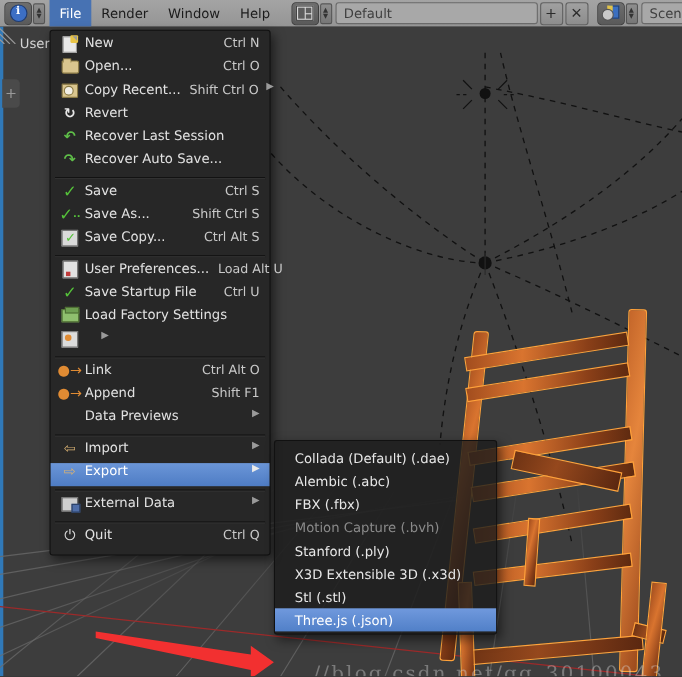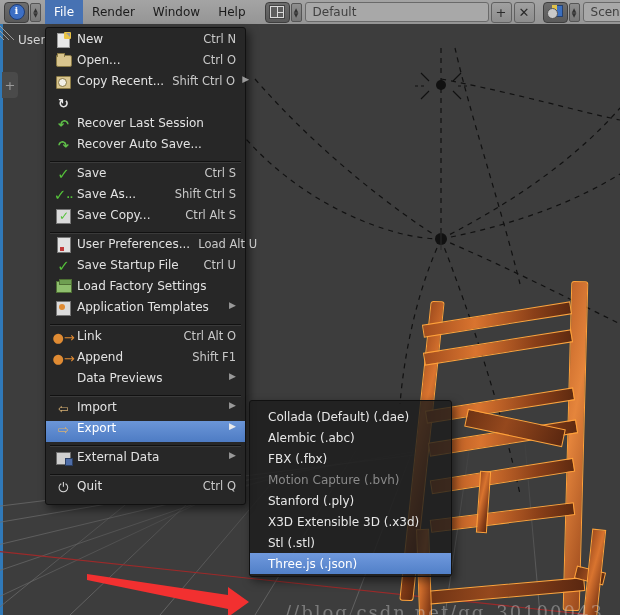--- a/index.html
+++ b/index.html
@@ -278,20 +278,21 @@
     <div class="mi">
       <span class="ic">
           <span class="clockf"></span>
         </span>
       <span class="lbl">Copy Recent...</span>
       <span class="acc">Shift Ctrl O</span>
       <span class="arr">▶</span>
     </div>
     <div class="mi">
       <span class="ic arrowsq">↻</span>
+      <span class="lbl">Revert</span>
       <span class="acc"></span>
     </div>
     <div class="mi">
       <span class="ic garrow">↶</span>
       <span class="lbl">Recover Last Session</span>
       <span class="acc"></span>
     </div>
     <div class="mi">
       <span class="ic garrow">↷</span>
       <span class="lbl">Recover Auto Save...</span>
@@ -338,21 +339,20 @@
       <span class="ic">
           <span class="stackico"></span>
         </span>
       <span class="lbl">Load Factory Settings</span>
       <span class="acc"></span>
     </div>
     <div class="mi">
       <span class="ic">
           <span class="tplico"></span>
         </span>
-      <span class="lbl">Application Templates</span>
       <span class="acc"></span>
       <span class="arr">▶</span>
     </div>
 
     <div class="msep"></div>
 
     <div class="mi">
       <span class="ic monkey">●→</span>
       <span class="lbl">Link</span>
       <span class="acc">Ctrl Alt O</span>

